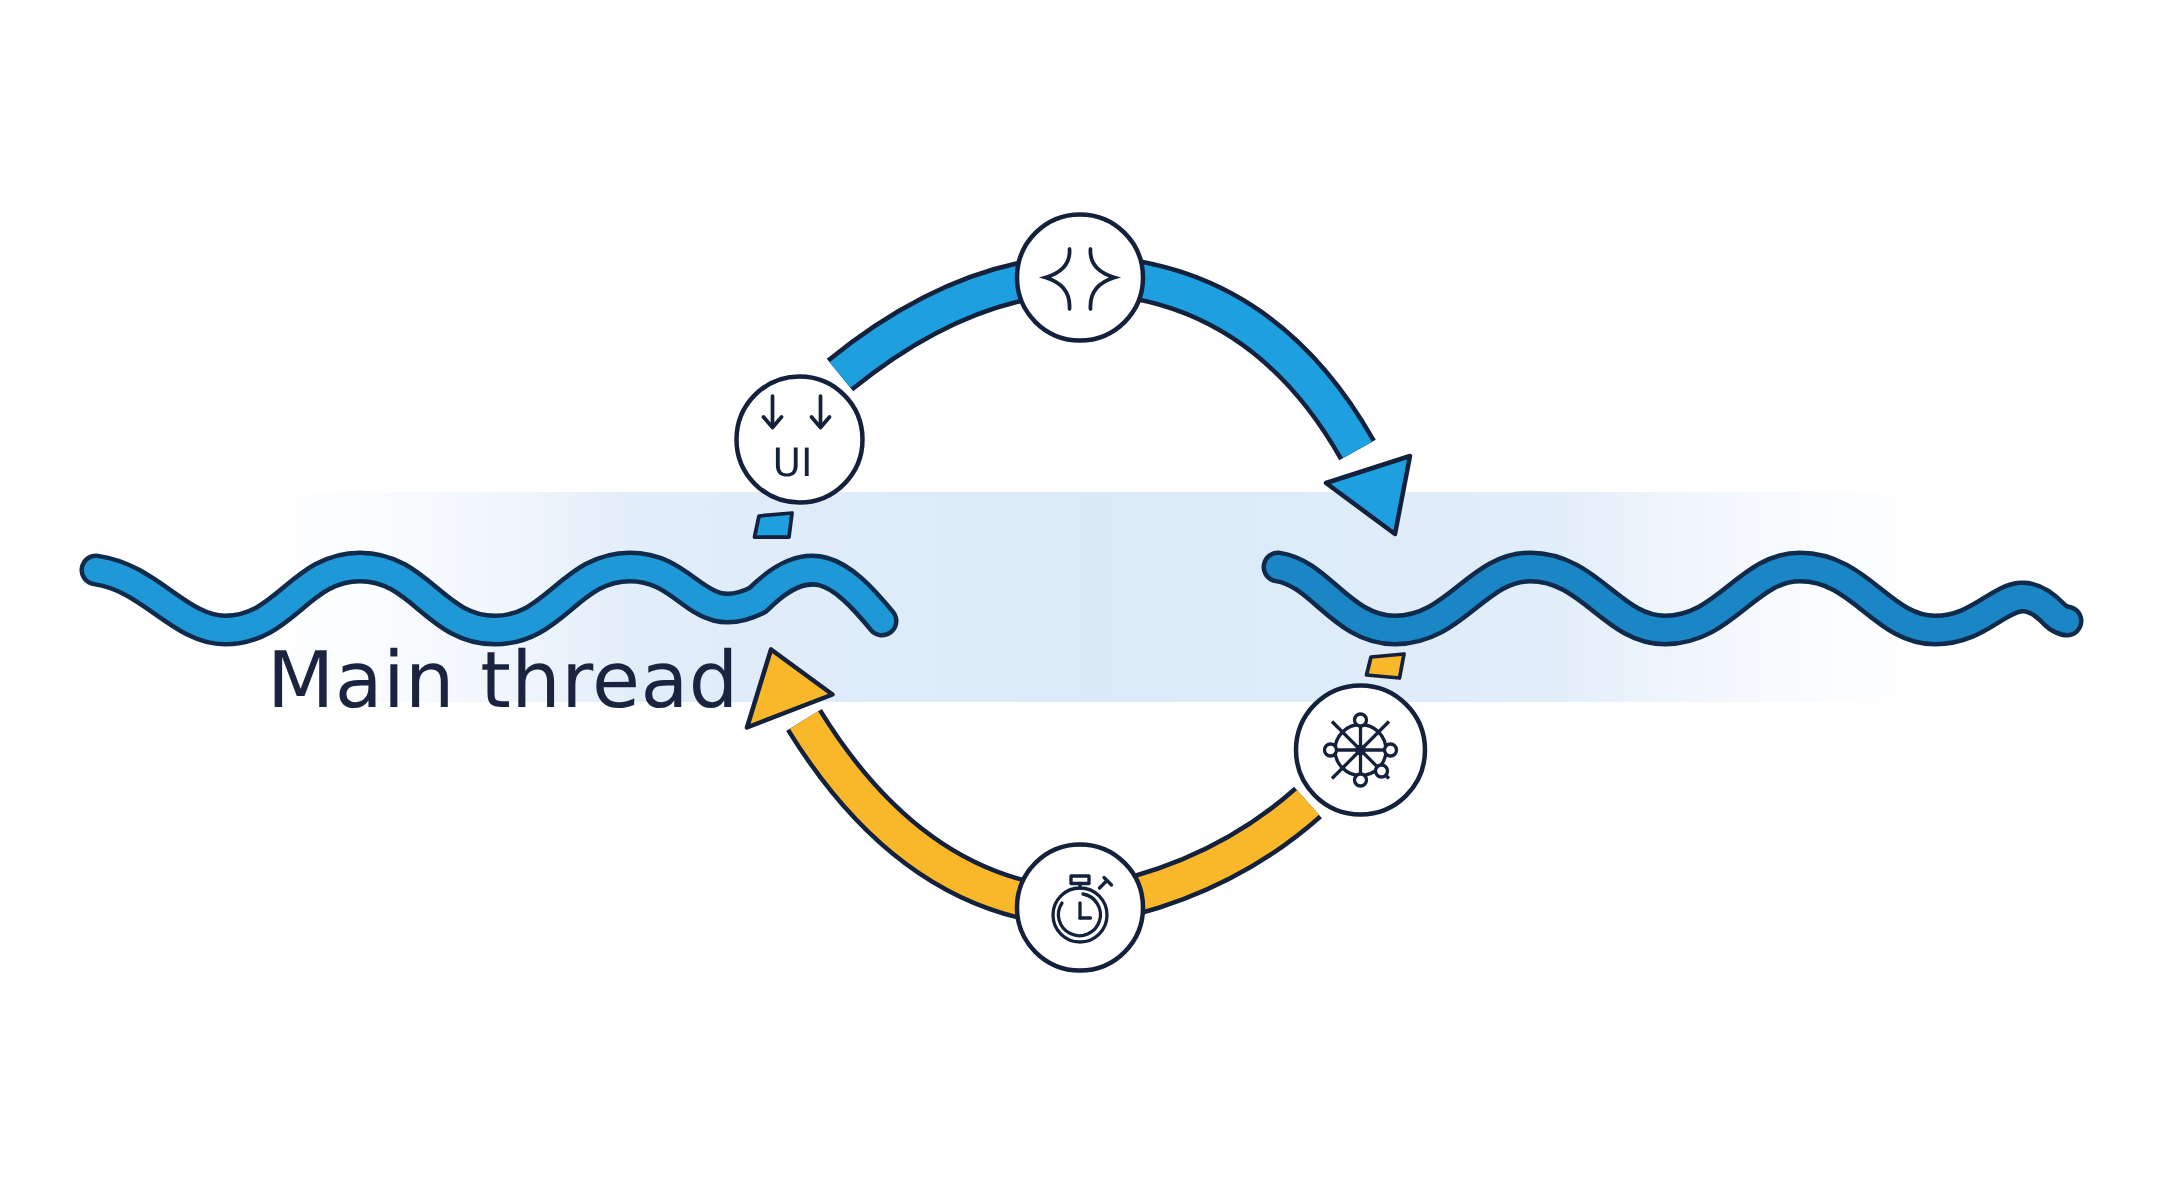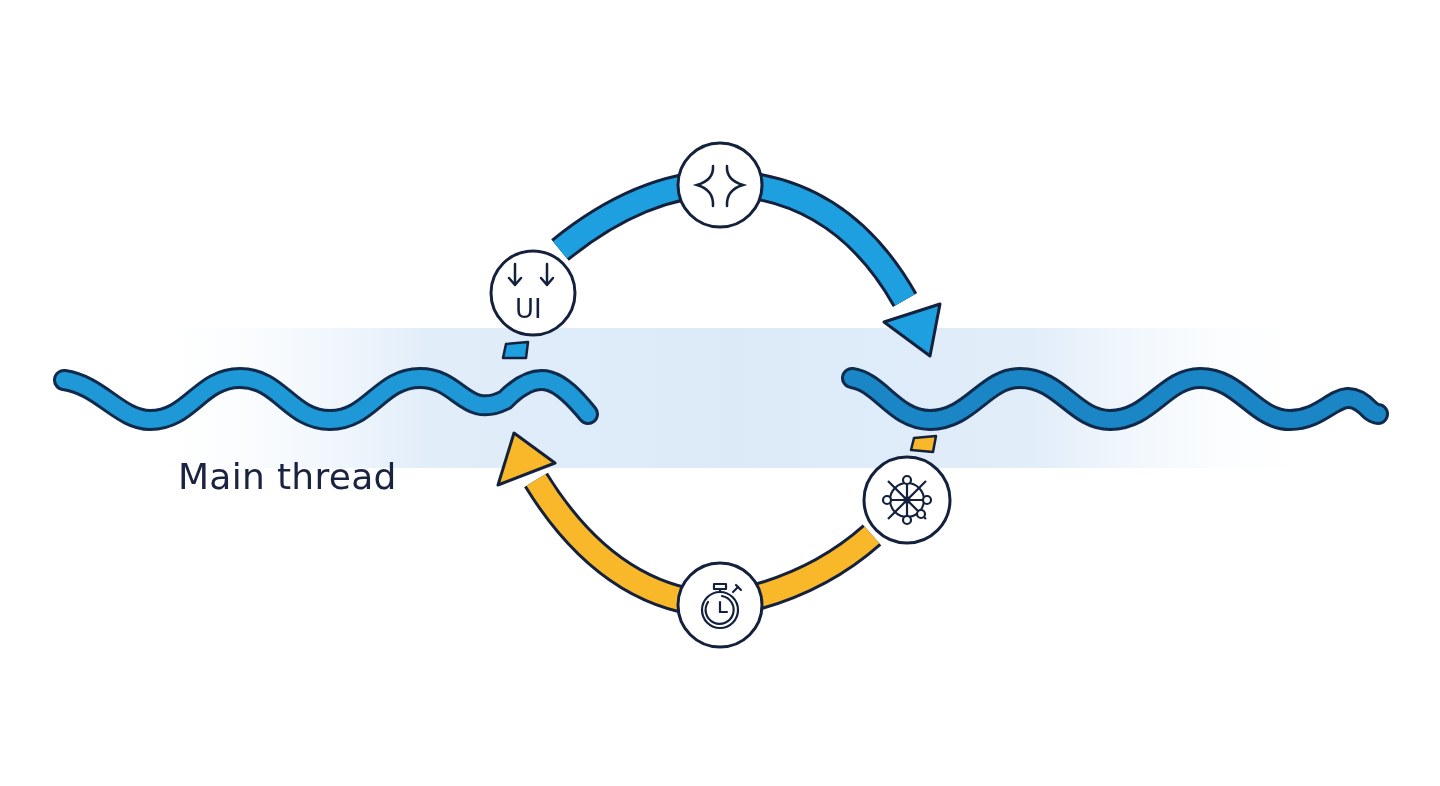--- a/index.html
+++ b/index.html
@@ -28,22 +28,22 @@
       white-space: nowrap;
     }
     #runloop-label {
       left: 618px;
       top: 368px;
       font-size: 40px;
       letter-spacing: 0.5px;
     }
     #main-thread-label {
       left: 178px;
-      top: 456px;
-      font-size: 36px;
+      top: 424px;
+      font-size: 52px;
       letter-spacing: 0.3px;
     }
   </style>
 </head>
 <body>
 
 <div id="stage">
   <svg width="1440" height="786" viewBox="0 0 1440 786" xmlns="http://www.w3.org/2000/svg">
     <defs>
       <linearGradient id="bandGrad" x1="0" y1="0" x2="1" y2="0">

